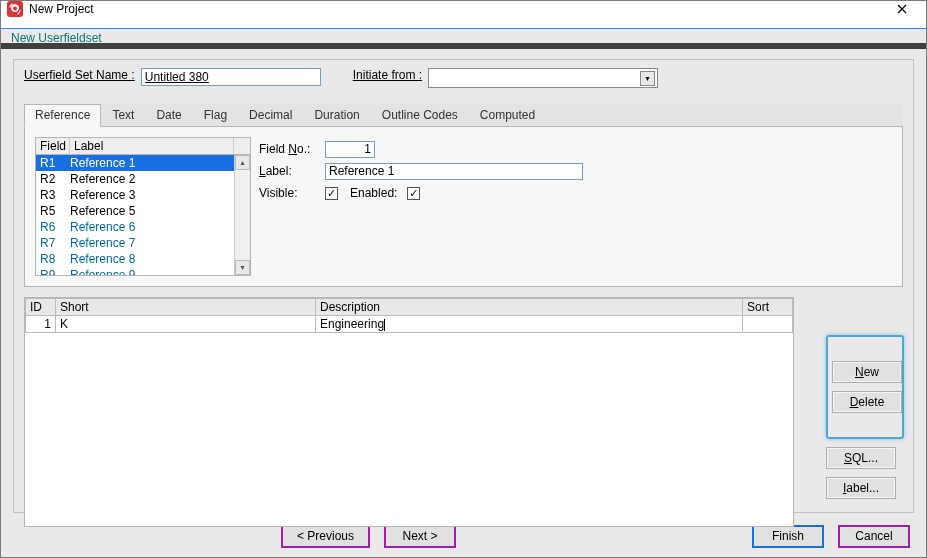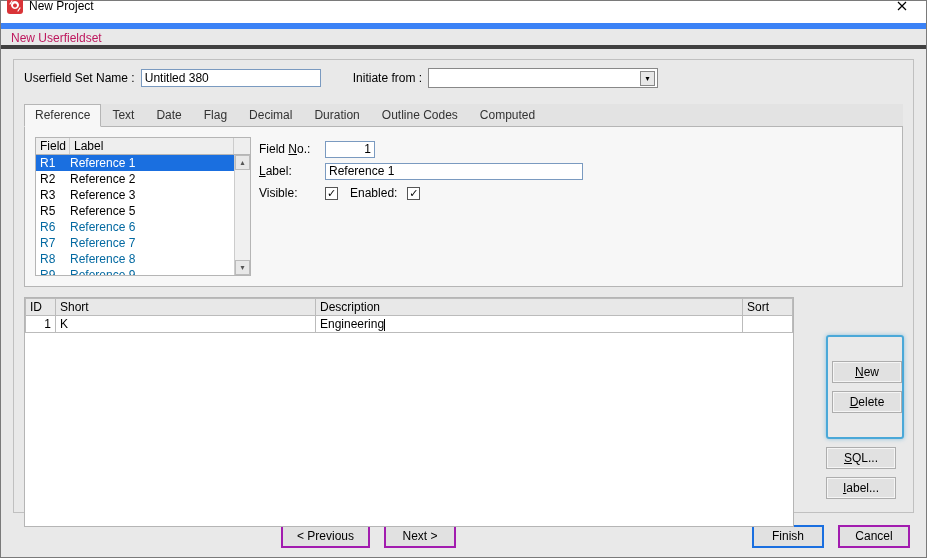--- a/index.html
+++ b/index.html
@@ -17,54 +17,54 @@
     width: 927px; height:558px;
     border:1px solid #7a7a7a;
     background:#fff;
     display:flex; flex-direction:column;
   }
   .titlebar {
     height:28px;
     background:#fff;
     display:flex; align-items:center;
     padding:0 4px 12px 6px;
-    border-bottom:6px solid #3b82f6;
+    border-bottom:1px solid #3b82f6;
   }
   .titlebar .app-icon {
     width:16px; height:16px;
     margin-right:6px;
     display:inline-flex; align-items:center; justify-content:center;
   }
   .titlebar .title { flex:1; font-size:12px; }
   .titlebar .close {
     width:40px; height:28px;
     display:flex; align-items:center; justify-content:center;
     font-size:14px; cursor:default;
   }
   .subtitle {
     height:20px;
     background:#e9e9e9;
-    border-bottom:4px solid #404040;
+    border-bottom:6px solid #404040;
     padding:2px 10px;
     font-size:12px;
-    color:#be185d;
+    color:#0f766e;
   }
   .body {
     flex:1;
     background:#e9e9e9;
     padding:10px 12px 0 12px;
     position:relative;
   }
   .group {
     border:1px solid #c0c0c0;
     background:#e9e9e9;
     padding:8px 10px 18px 10px;
     height:454px;
   }
-  .row { display:flex; align-items:center; gap:6px; margin-bottom:16px; }
+  .row { display:flex; align-items:flex-start; gap:6px; margin-bottom:16px;text-decoration:underline; }
   .label { color:#000; }
   .tinput {
     border:1px solid #7a9ac0;
     background:#fff;
     height:18px;
     padding:1px 3px;
     font-size:12px;
     font-family:inherit;
   }
   .combo {

